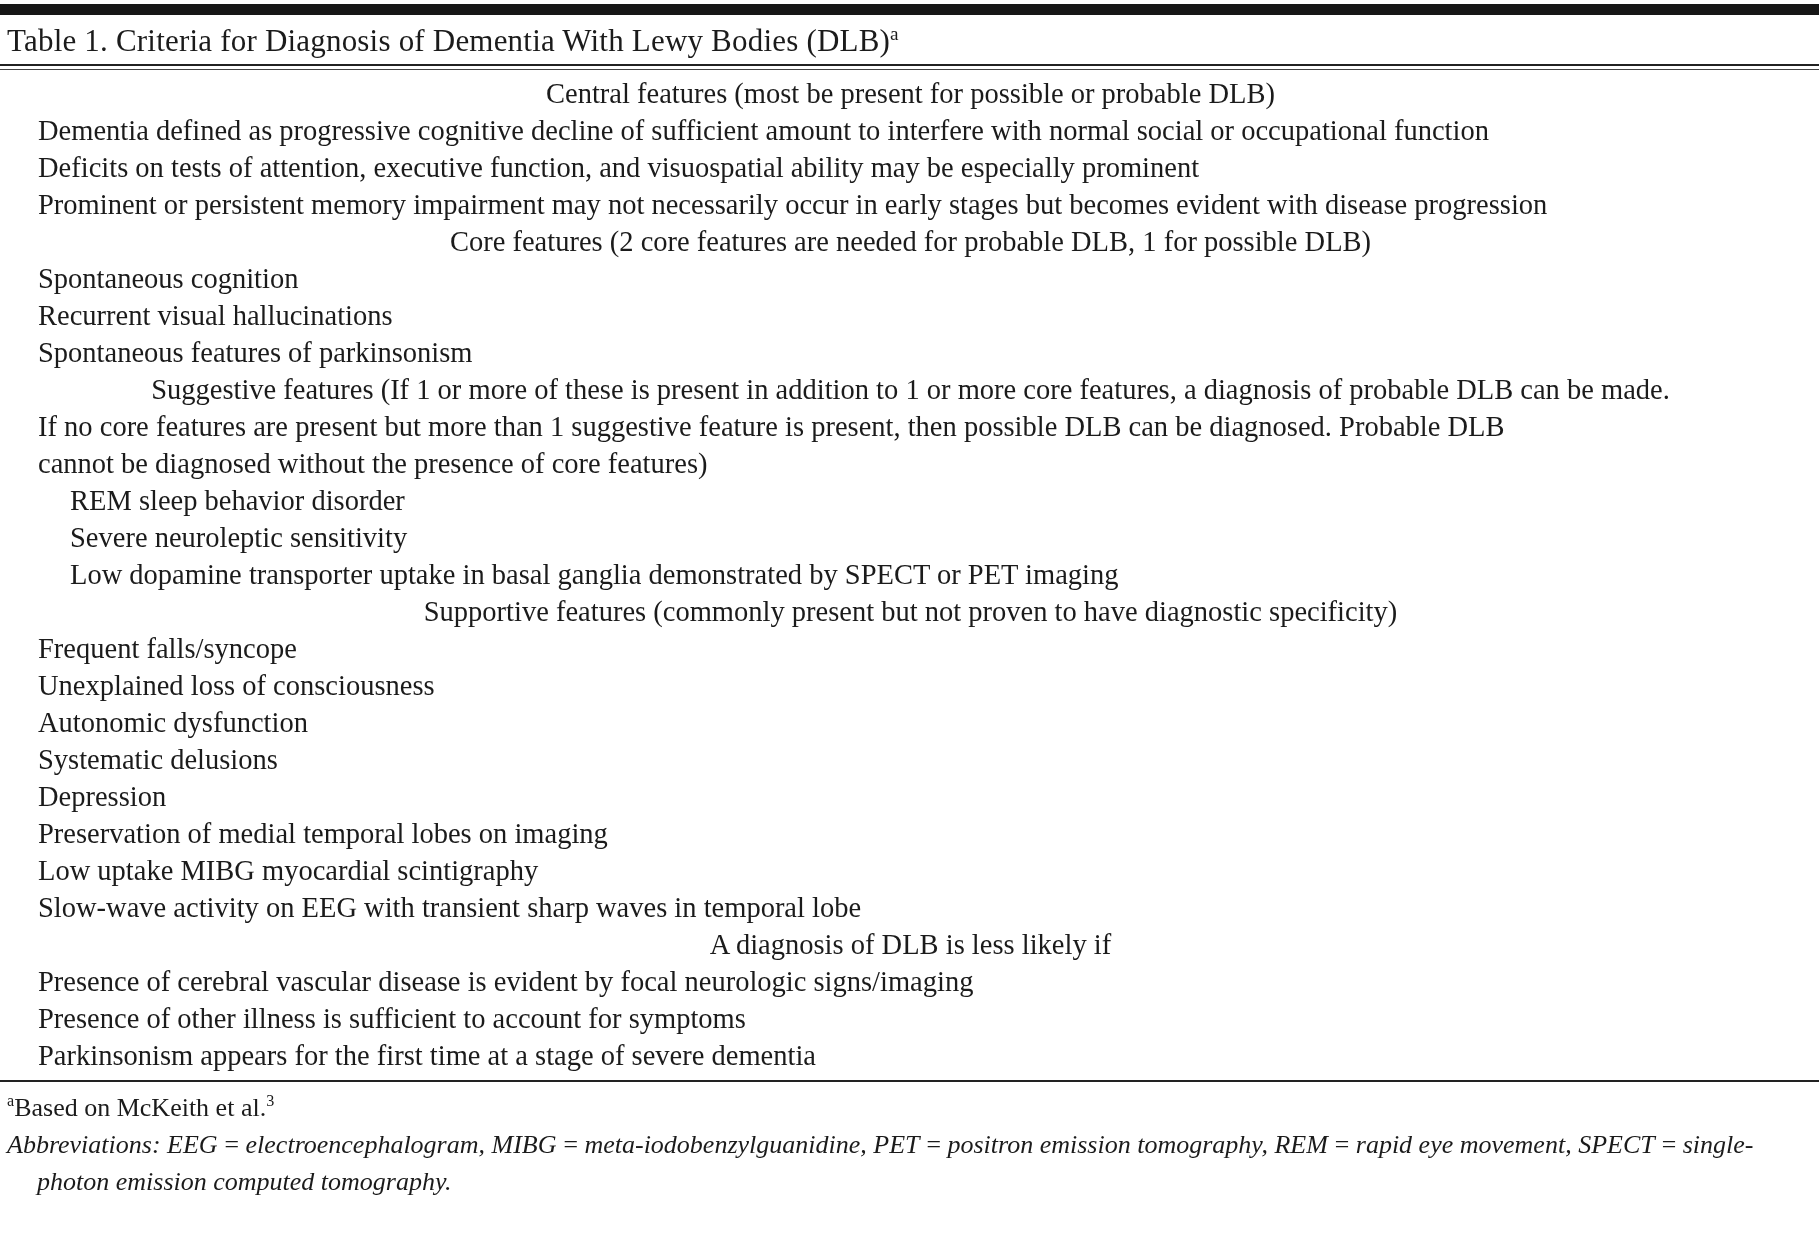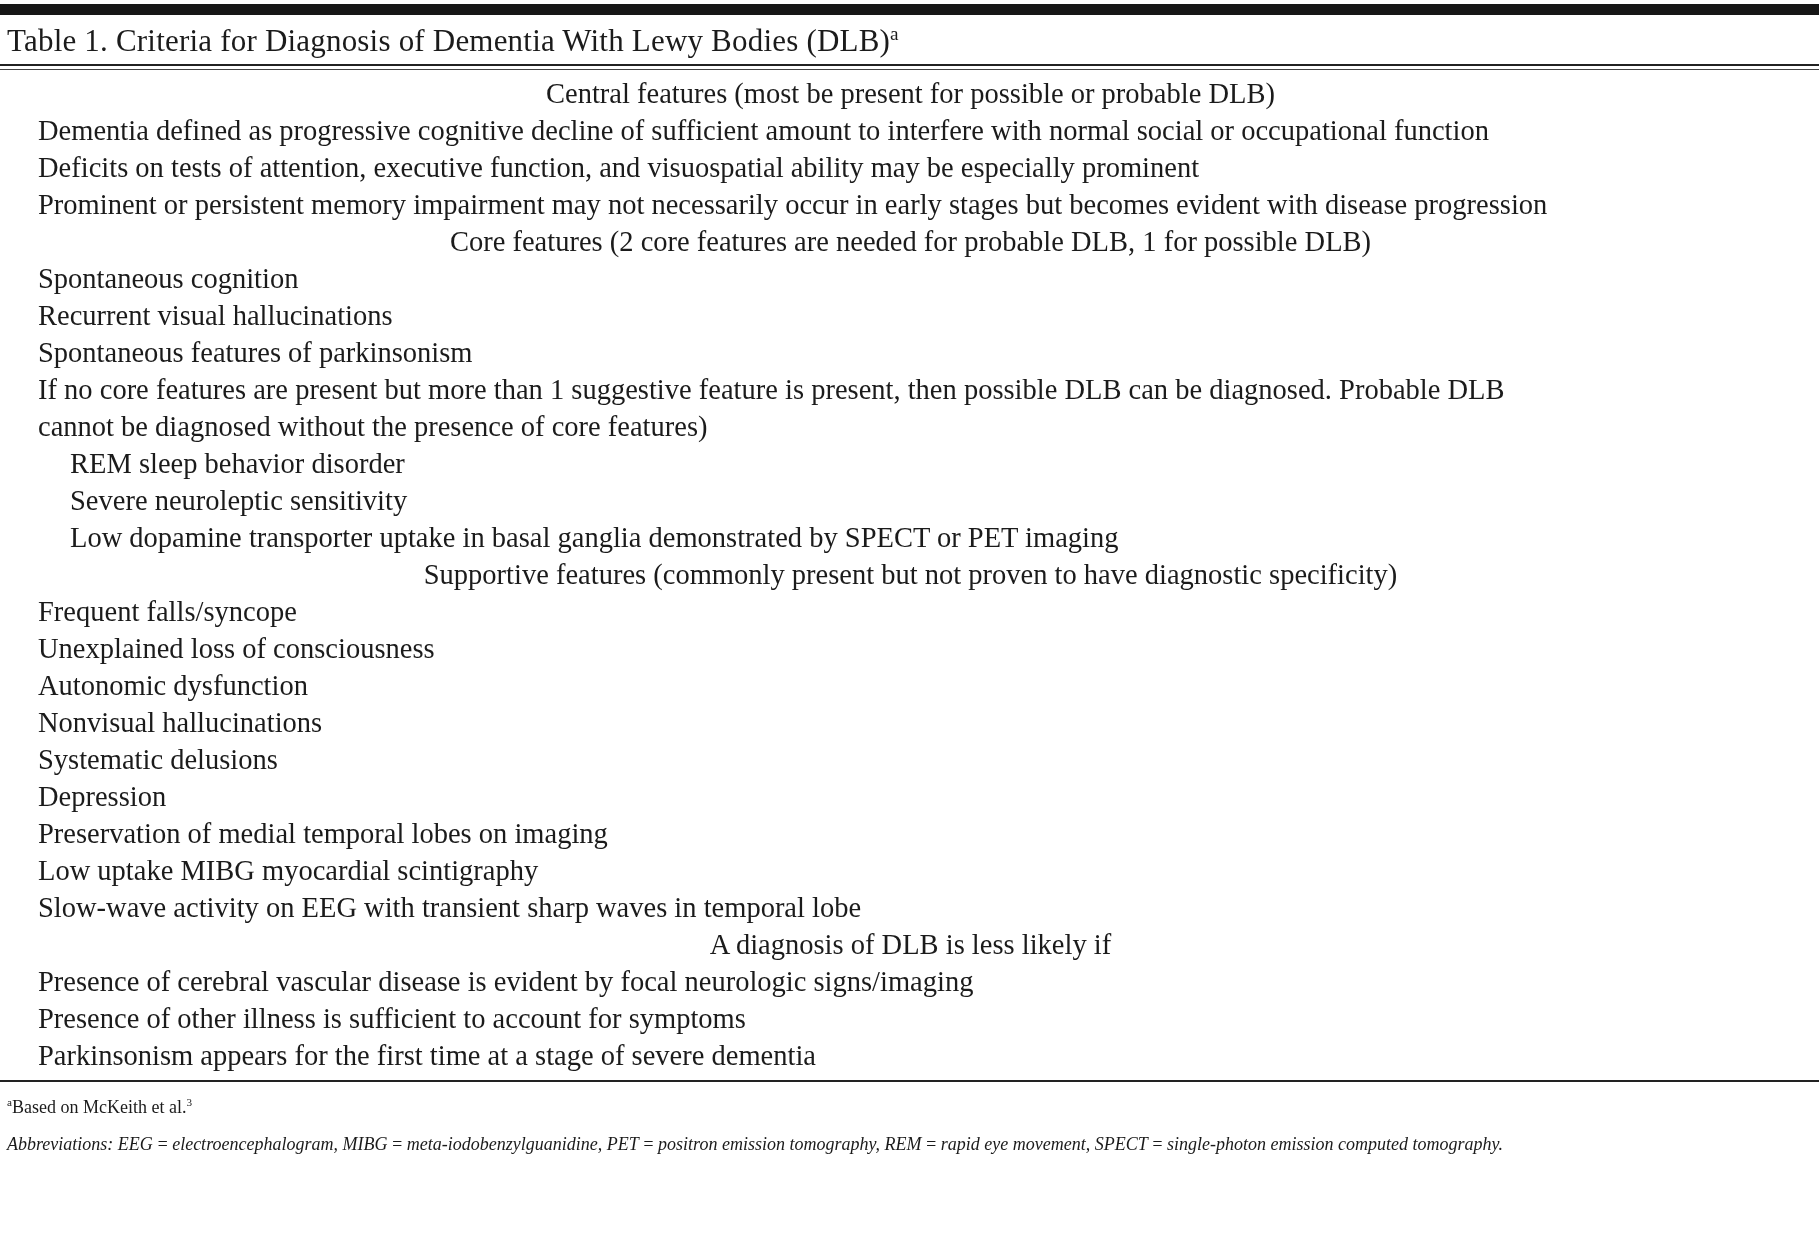--- a/index.html
+++ b/index.html
@@ -43,21 +43,21 @@
   }
   .row {
     line-height: 37px;
     white-space: nowrap;
   }
   .indent-0 { padding-left: 1px; text-align: center; }
   .indent-1 { padding-left: 31px; }
   .indent-2 { padding-left: 63px; }
   .footnotes {
     padding: 7px 6px 5px 7px;
-    font-size: 18px;
+    font-size: 26px;
   }
   .footnote-line {
     line-height: 37px;
   }
   .abbrev-line {
     line-height: 37px;
     padding-left: 30px;
     text-indent: -30px;
     font-style: italic;
   }
@@ -82,30 +82,30 @@
 
   <div class="table-body">
       <div class="row indent-0">Central features (most be present for possible or probable DLB)</div>
       <div class="row indent-1">Dementia defined as progressive cognitive decline of sufficient amount to interfere with normal social or occupational function</div>
       <div class="row indent-1">Deficits on tests of attention, executive function, and visuospatial ability may be especially prominent</div>
       <div class="row indent-1">Prominent or persistent memory impairment may not necessarily occur in early stages but becomes evident with disease progression</div>
       <div class="row indent-0">Core features (2 core features are needed for probable DLB, 1 for possible DLB)</div>
       <div class="row indent-1">Spontaneous cognition</div>
       <div class="row indent-1">Recurrent visual hallucinations</div>
       <div class="row indent-1">Spontaneous features of parkinsonism</div>
+      <div class="row indent-0">Suggestive features (If 1 or more of these is present in addition to 1 or more core features, a diagnosis of probable DLB can be made.</div>
       <div class="row indent-1">If no core features are present but more than 1 suggestive feature is present, then possible DLB can be diagnosed. Probable DLB</div>
       <div class="row indent-1">cannot be diagnosed without the presence of core features)</div>
       <div class="row indent-2">REM sleep behavior disorder</div>
       <div class="row indent-2">Severe neuroleptic sensitivity</div>
       <div class="row indent-2">Low dopamine transporter uptake in basal ganglia demonstrated by SPECT or PET imaging</div>
       <div class="row indent-0">Supportive features (commonly present but not proven to have diagnostic specificity)</div>
       <div class="row indent-1">Frequent falls/syncope</div>
       <div class="row indent-1">Unexplained loss of consciousness</div>
       <div class="row indent-1">Autonomic dysfunction</div>
-      <div class="row indent-1">Nonvisual hallucinations</div>
       <div class="row indent-1">Systematic delusions</div>
       <div class="row indent-1">Depression</div>
       <div class="row indent-1">Preservation of medial temporal lobes on imaging</div>
       <div class="row indent-1">Low uptake MIBG myocardial scintigraphy</div>
       <div class="row indent-1">Slow-wave activity on EEG with transient sharp waves in temporal lobe</div>
       <div class="row indent-0">A diagnosis of DLB is less likely if</div>
       <div class="row indent-1">Presence of cerebral vascular disease is evident by focal neurologic signs/imaging</div>
       <div class="row indent-1">Presence of other illness is sufficient to account for symptoms</div>
       <div class="row indent-1">Parkinsonism appears for the first time at a stage of severe dementia</div>
     </div>

